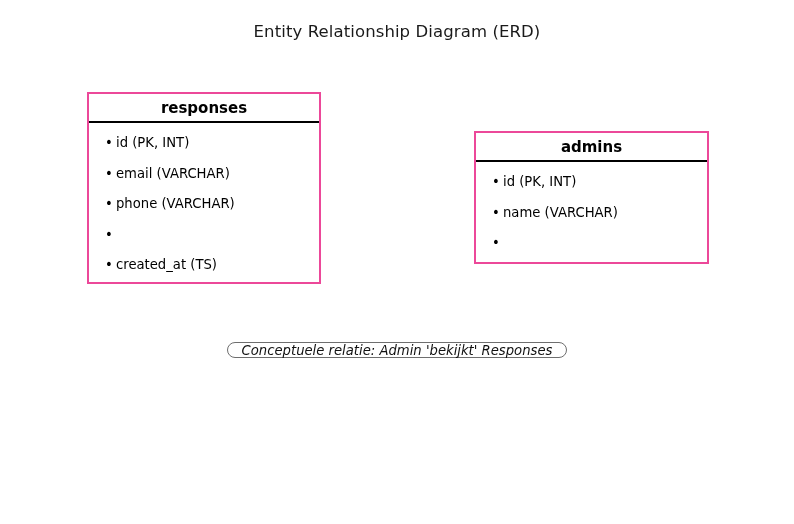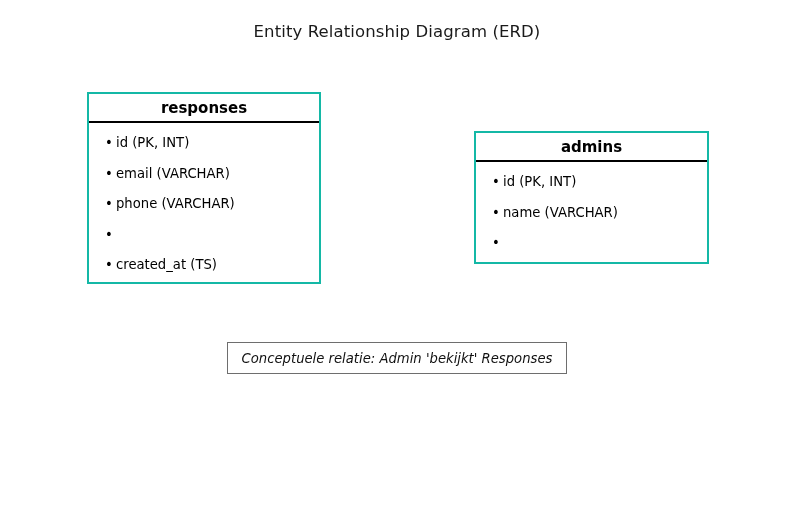--- a/index.html
+++ b/index.html
@@ -32,21 +32,21 @@
     font-weight: 400;
     color: #1a1a1a;
     letter-spacing: 0.1px;
   }
 
   
   .entity {
     position: absolute;
     box-sizing: border-box;
     background: #ffffff;
-    border: 2px solid #14b8a6;
+    border: 2px solid #ec4899;
     overflow: hidden;
   }
   .entity-header {
     box-sizing: border-box;
     height: 29px;
     border-bottom: 2px solid #000000;
     display: flex;
     align-items: center;
     justify-content: center;
     font-size: 15px;
@@ -87,24 +87,24 @@
     width: 235px;
     height: 133px;
   }
 
   
   .relation-note {
     position: absolute;
     left: 227px;
     top: 342px;
     width: 340px;
-    height: 32px;
+    height: 16px;
     box-sizing: border-box;
     border: 1px solid #6e6e6e;
-    border-radius: 0;
+    border-radius: 8px;
     background: #ffffff;
     display: flex;
     align-items: center;
     justify-content: center;
     font-size: 13.2px;
     font-style: italic;
     color: #111111;
     white-space: nowrap;
   }
 </style>

